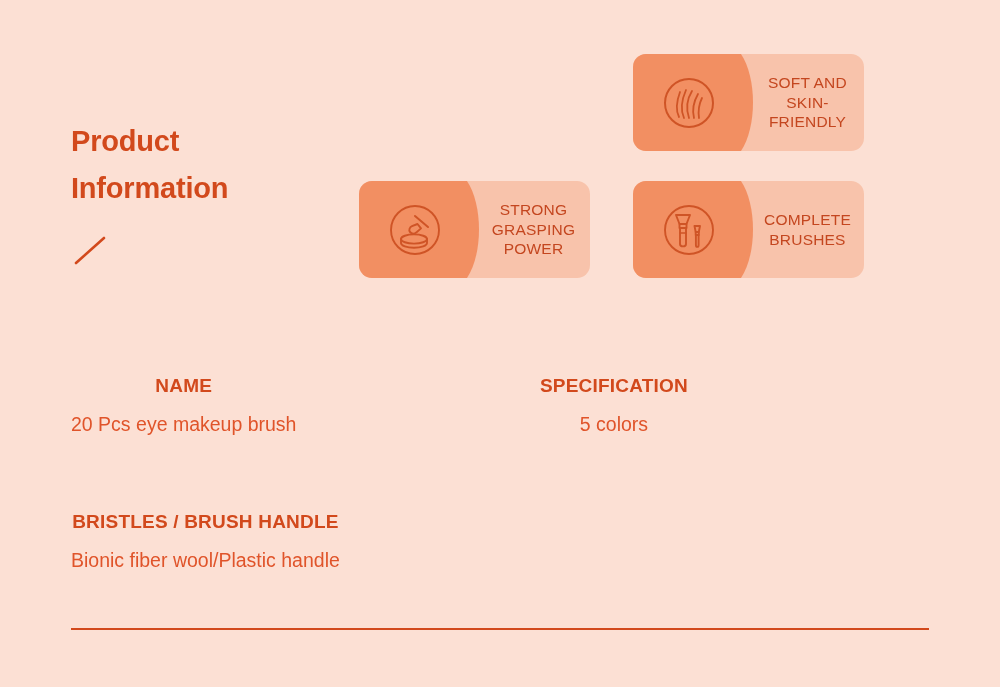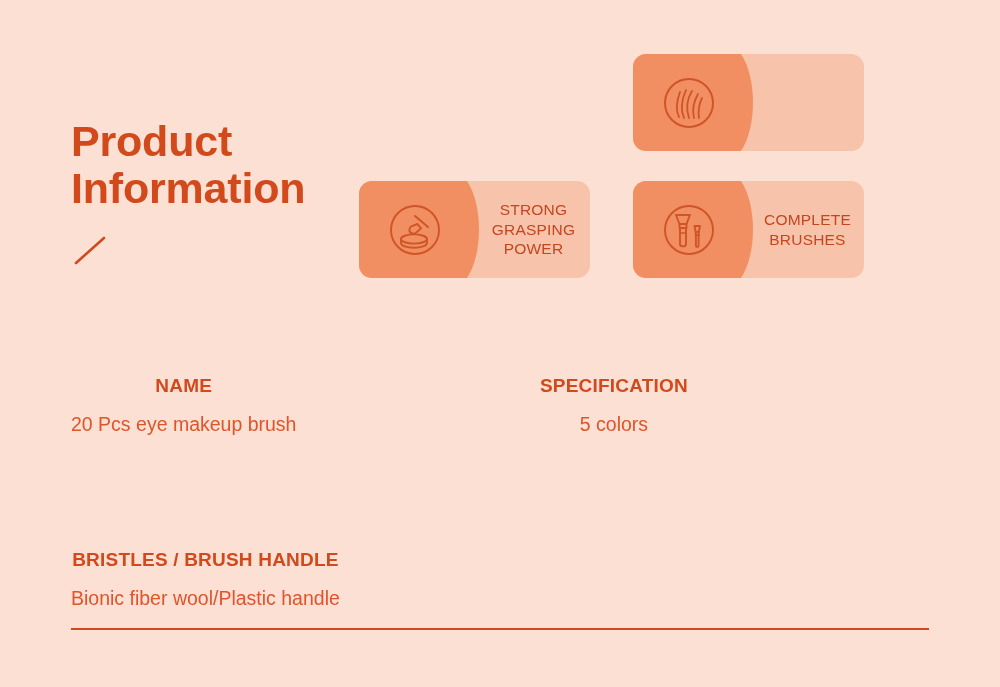--- a/index.html
+++ b/index.html
@@ -22,21 +22,21 @@
   }
 
   
   .title-block {
     position: absolute;
     left: 71px;
     top: 118px;
     width: 270px;
   }
   .title-line {
-    font-size: 43px;
+    font-size: 29px;
     font-weight: bold;
     color: #D2491C;
     line-height: 47px;
     letter-spacing: -0.2px;
     white-space: nowrap;
   }
   .title-slash {
     position: absolute;
     left: 1px;
     top: 116px;
@@ -115,21 +115,21 @@
   .spec-value {
     font-size: 19.5px;
     font-weight: normal;
     color: #E0542A;
     margin-top: 16px;
     white-space: nowrap;
   }
 
   #spec-0 { left: 71px; top: 375px; }
   #spec-1 { left: 540px; top: 375px; }
-  #spec-2 { left: 71px; top: 549px; }
+  #spec-2 { left: 71px; top: 511px; }
 
   
   .divider {
     position: absolute;
     left: 71px;
     top: 628px;
     width: 858px;
     height: 2px;
     background: #D2491C;
   }
@@ -159,20 +159,21 @@
     <div class="badge-icon">
       <svg viewBox="0 0 60 60" xmlns="http://www.w3.org/2000/svg" fill="none" stroke="#CF5426" stroke-width="2" stroke-linecap="round">
         <circle cx="30" cy="30" r="24"></circle>
         <path d="M20 44 C16 36 18 27 21 19" stroke-width="1.8"></path>
         <path d="M25 45 C21 36 23 26 27 17" stroke-width="1.8"></path>
         <path d="M30 45 C27 36 28 26 33 18" stroke-width="1.8"></path>
         <path d="M35 45 C33 37 35 28 39 21" stroke-width="1.8"></path>
         <path d="M40 45 C39 38 40 31 43 25" stroke-width="1.8"></path>
       </svg>
     </div>
+    <div class="badge-text">SOFT AND SKIN-FRIENDLY</div>
   </div>
 
   <div class="badge" id="badge-3">
     <div class="badge-left">
       <svg viewBox="0 0 125 97" xmlns="http://www.w3.org/2000/svg" preserveAspectRatio="none">
         <path d="M0 0 H108 C124 24 124 73 108 97 H0 Z" fill="#F28F62"></path>
       </svg>
     </div>
     <div class="badge-icon">
       <svg viewBox="0 0 60 60" xmlns="http://www.w3.org/2000/svg" fill="none" stroke="#CF5426" stroke-width="1.9" stroke-linecap="round" stroke-linejoin="round">

